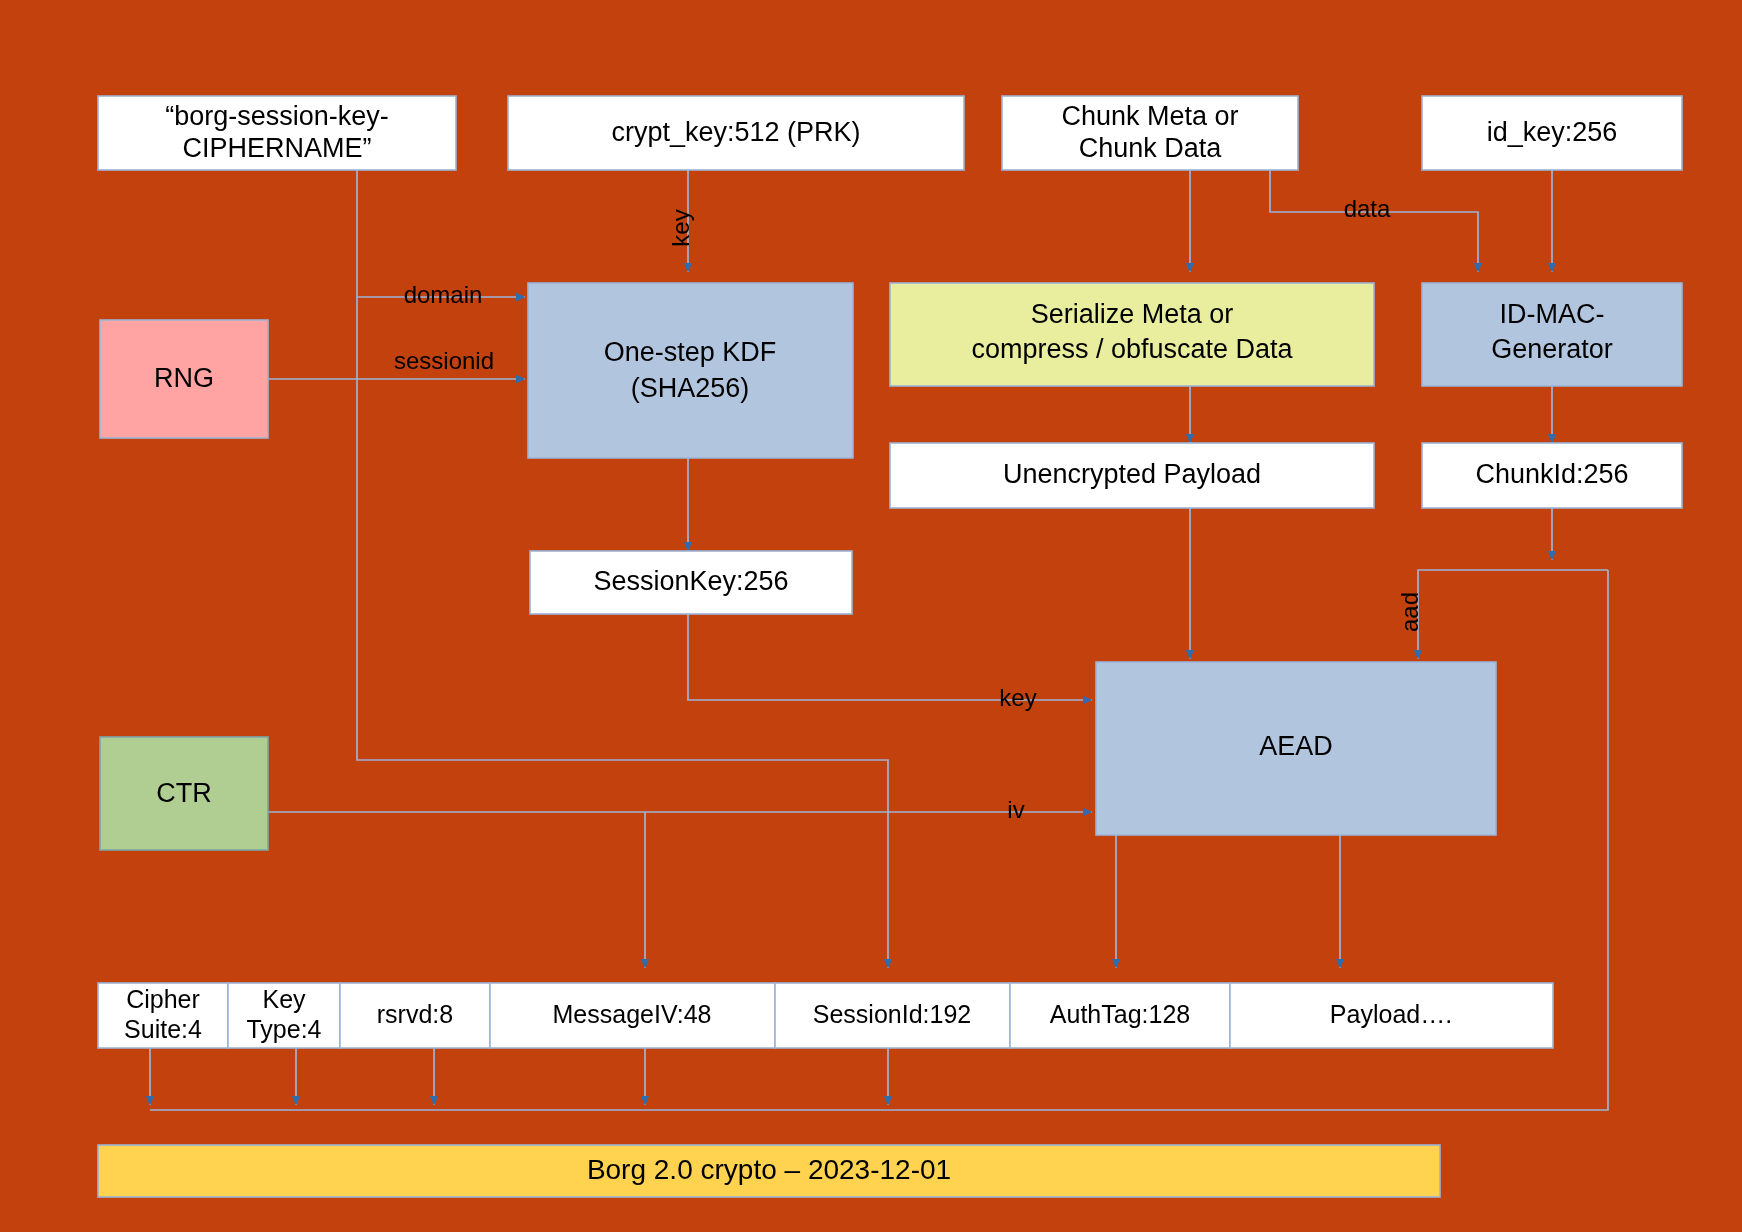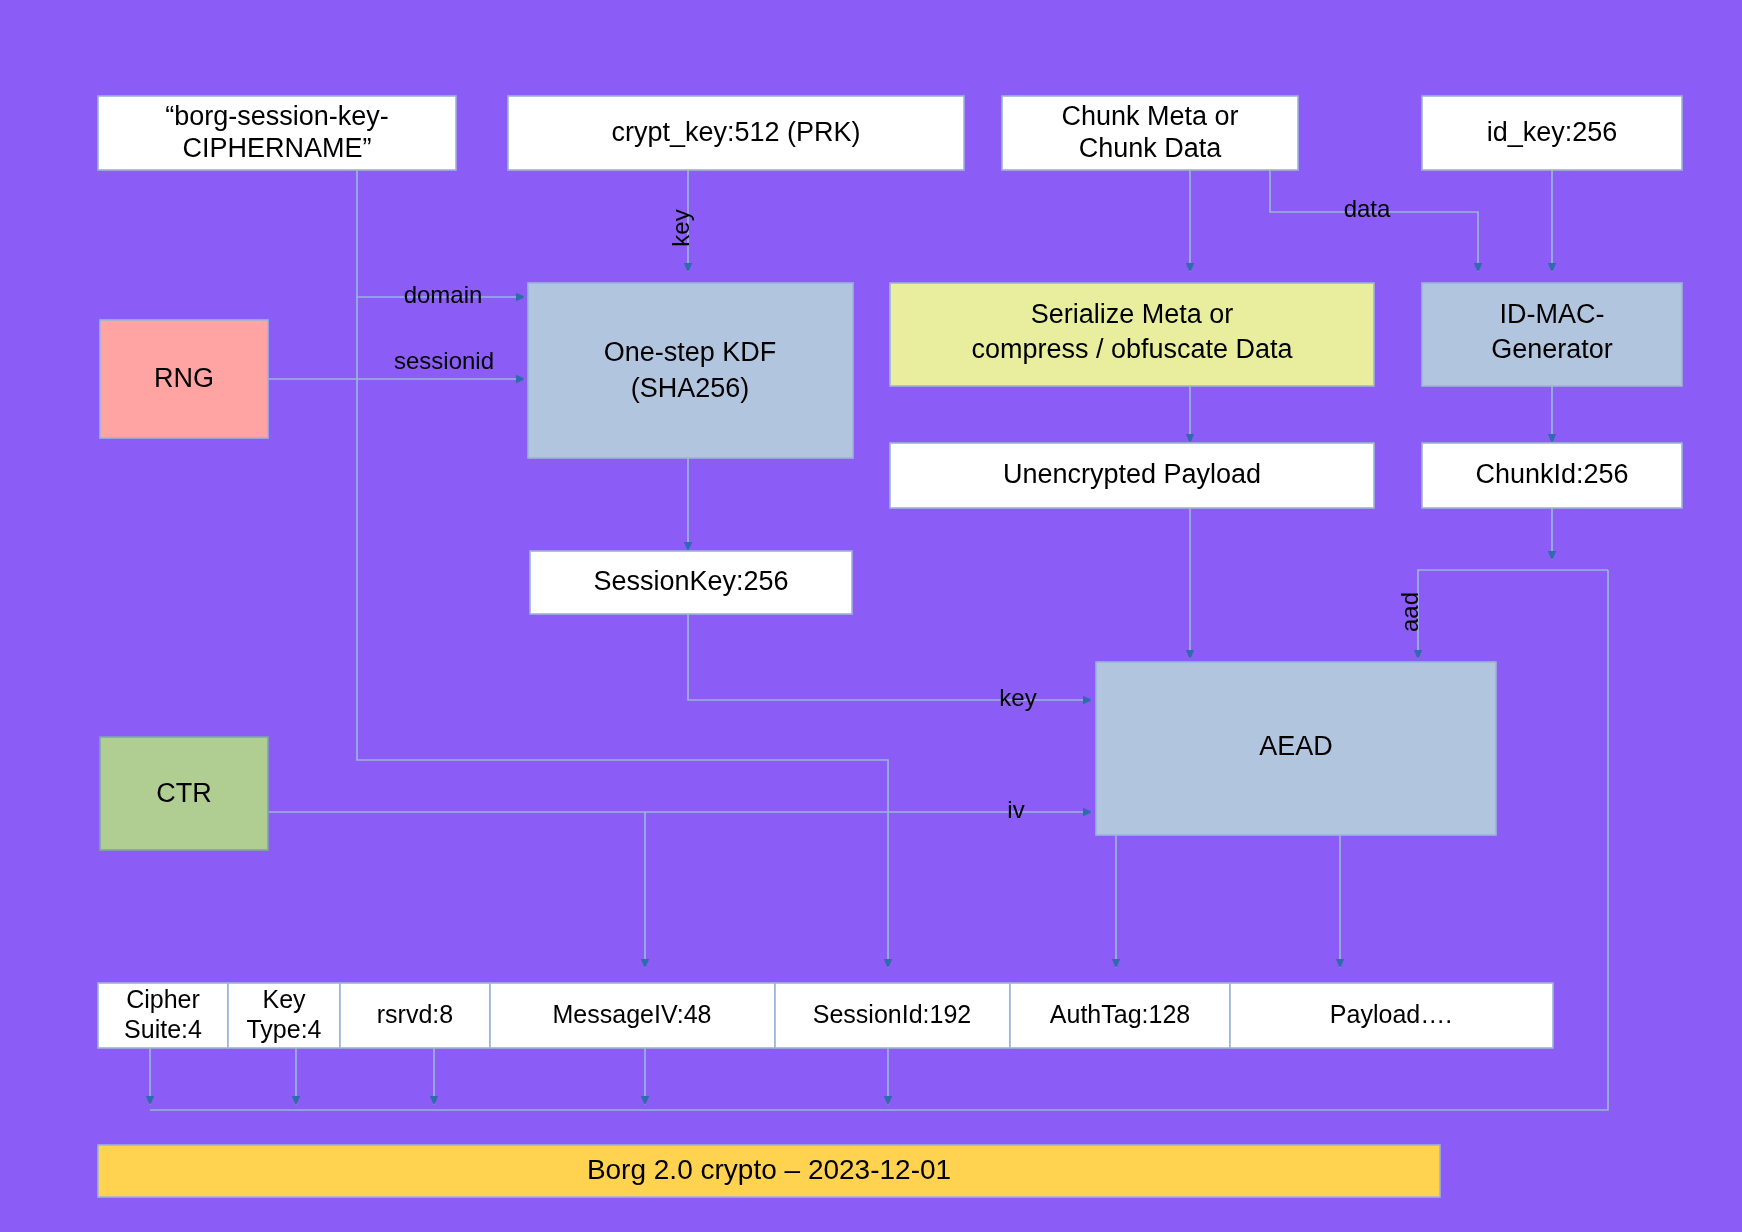--- a/index.html
+++ b/index.html
@@ -1,17 +1,17 @@
 <!DOCTYPE html>
 <html><head>
 <meta charset="utf-8">
 <style>
   html,body{margin:0;padding:0;background:#ffffff;}
   body{width:1742px;height:1232px;font-family:"Liberation Sans",sans-serif;}
-  #stage{position:relative;width:1742px;height:1232px;overflow:hidden;background:#8b5cf6;}
+  #stage{position:relative;width:1742px;height:1232px;overflow:hidden;background:#c2410c;}
   svg{position:absolute;left:0;top:0;width:1742px;height:1232px;}
   .nodeTxt{font-family:"Liberation Sans",sans-serif;font-size:27px;fill:#000000;text-anchor:middle;dominant-baseline:middle;}
   .nodeTxtSm{font-family:"Liberation Sans",sans-serif;font-size:25px;fill:#000000;text-anchor:middle;dominant-baseline:middle;}
   .edgeTxt{font-family:"Liberation Sans",sans-serif;font-size:24px;fill:#000000;text-anchor:middle;dominant-baseline:middle;}
   .footerTxt{font-family:"Liberation Sans",sans-serif;font-size:28px;fill:#000000;text-anchor:middle;dominant-baseline:middle;}
   .boxPlain{fill:#ffffff;stroke:#9cb4d8;stroke-width:1.6;}
   .boxProc{fill:#b1c5de;stroke:#9cb4d8;stroke-width:1.6;}
   .boxRng{fill:#ffa3a3;stroke:#9cb4d8;stroke-width:1.6;}
   .boxCtr{fill:#b0ce92;stroke:#7ea7a8;stroke-width:1.6;}
   .boxSer{fill:#e8ee9d;stroke:#9cb4d8;stroke-width:1.6;}

